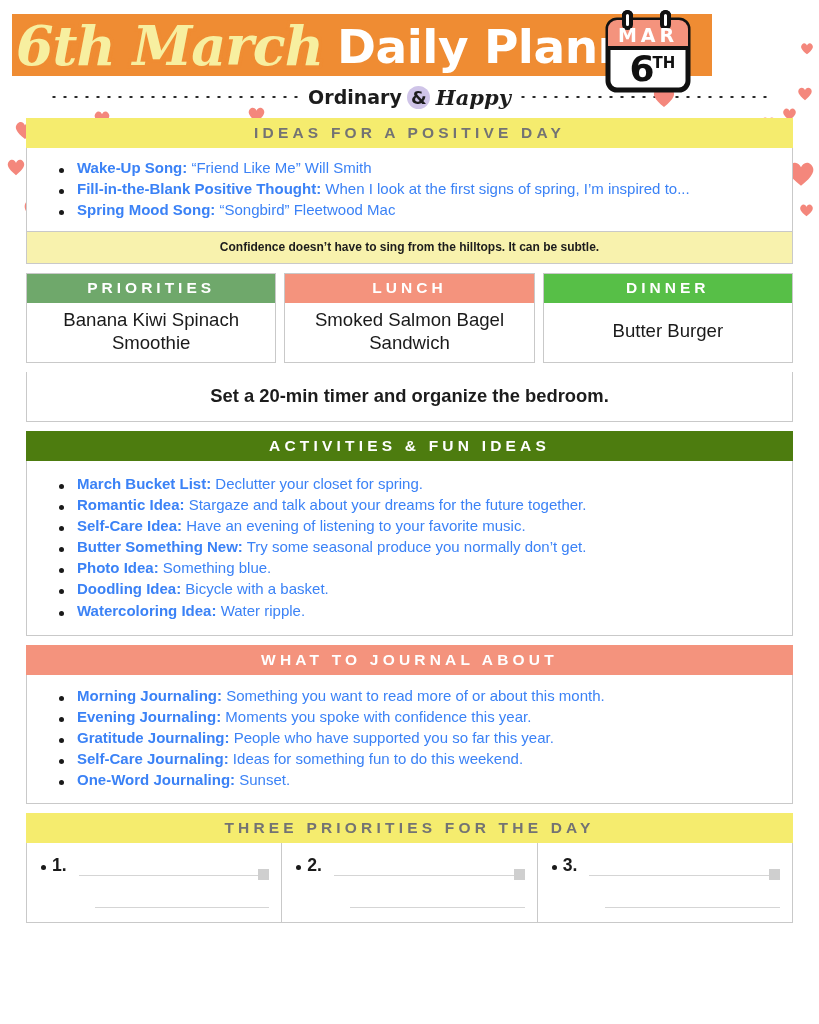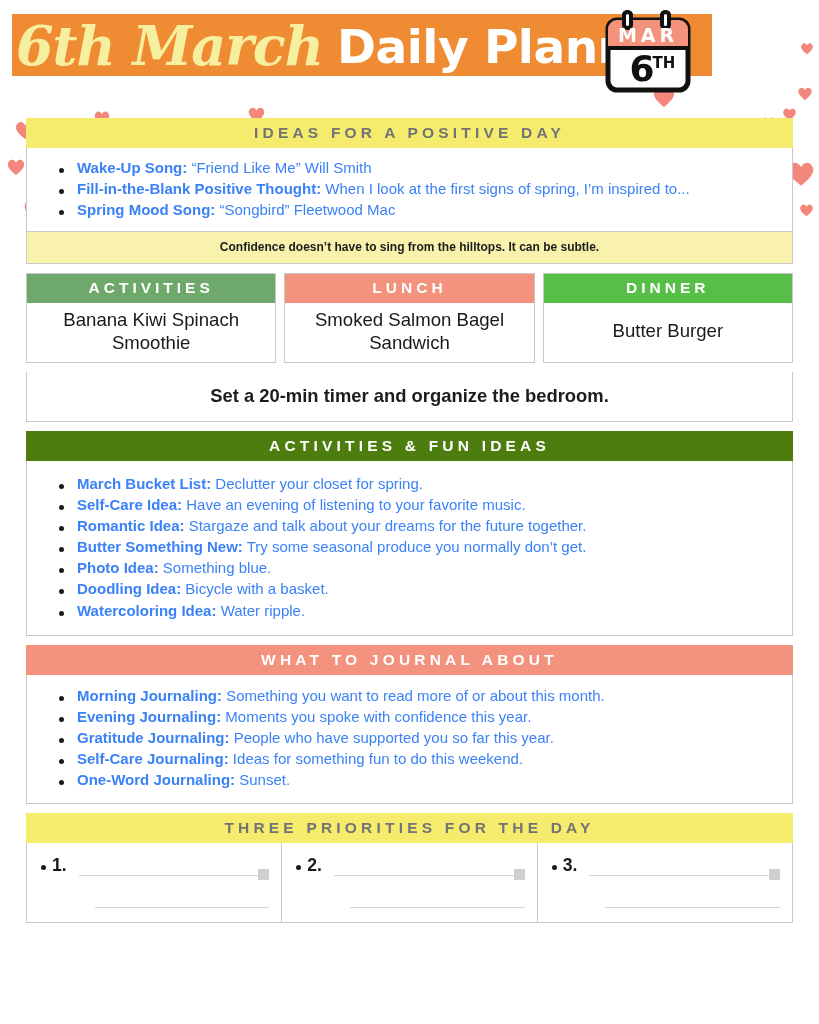--- a/index.html
+++ b/index.html
@@ -322,20 +322,31 @@
     <rect x="6" y="10" width="80" height="70" rx="9" fill="#ffffff" stroke="#111" stroke-width="5"></rect>
     <path d="M6 19 a9 9 0 0 1 9-9 h62 a9 9 0 0 1 9 9 v19 h-80 z" fill="#f4937d"></path>
     <rect x="6" y="36" width="80" height="4" fill="#111"></rect>
     <rect x="22" y="2" width="7" height="16" rx="3.5" fill="#ffffff" stroke="#111" stroke-width="4"></rect>
     <rect x="60" y="2" width="7" height="16" rx="3.5" fill="#ffffff" stroke="#111" stroke-width="4"></rect>
     <text x="46" y="32" text-anchor="middle" font-family="DejaVu Sans, sans-serif" font-size="19" font-weight="bold" fill="#ffffff" letter-spacing="4">MAR</text>
     <text x="40" y="71" text-anchor="middle" font-family="DejaVu Sans, sans-serif" font-size="36" font-weight="bold" fill="#111">6</text>
     <text x="62" y="58" text-anchor="middle" font-family="DejaVu Sans, sans-serif" font-size="15" font-weight="bold" fill="#111">TH</text>
   </svg>
 
+  <div class="tagline-row">
+    <div class="dots left"></div>
+    <div class="tagline">
+      <span class="tag-ordinary">Ordinary</span>
+      <span class="tag-amp">
+          <span>&amp;</span>
+        </span>
+      <span class="tag-happy">Happy</span>
+    </div>
+    <div class="dots right"></div>
+  </div>
 </div>
 
 <svg class="heart" style="left:14px; top:120px; width:22px; height:20px;" viewBox="0 0 24 22">
     <path d="M12 21 C2 13 0 8 3.5 4 C7 0.3 11 3 12 6 C13 3 17 0.3 20.5 4 C24 8 22 13 12 21Z" fill="#f4877c"></path>
   </svg>
 <svg class="heart" style="left:56px; top:140px; width:34px; height:31px;" viewBox="0 0 24 22">
     <path d="M12 21 C2 13 0 8 3.5 4 C7 0.3 11 3 12 6 C13 3 17 0.3 20.5 4 C24 8 22 13 12 21Z" fill="#f4877c"></path>
   </svg>
 <svg class="heart" style="left:6px; top:158px; width:20px; height:18px;" viewBox="0 0 24 22">
     <path d="M12 21 C2 13 0 8 3.5 4 C7 0.3 11 3 12 6 C13 3 17 0.3 20.5 4 C24 8 22 13 12 21Z" fill="#f4877c"></path>
@@ -380,21 +391,21 @@
         <li><span class="lbl">Wake-Up Song:</span><span> “Friend Like Me” Will Smith</span></li>
         <li><span class="lbl">Fill-in-the-Blank Positive Thought:</span><span> When I look at the first signs of spring, I’m inspired to...</span></li>
         <li><span class="lbl">Spring Mood Song:</span><span> “Songbird” Fleetwood Mac</span></li>
       </ul>
     </div>
     <div class="quote-bar">Confidence doesn’t have to sing from the hilltops. It can be subtle.</div>
   </div>
 
   <div class="meals">
     <div class="meal">
-      <div class="meal-head bg-sage">ACTIVITIES</div>
+      <div class="meal-head bg-sage">PRIORITIES</div>
       <div class="meal-body">Banana Kiwi Spinach Smoothie</div>
     </div>
     <div class="meal">
       <div class="meal-head bg-salmon">LUNCH</div>
       <div class="meal-body">Smoked Salmon Bagel Sandwich</div>
     </div>
     <div class="meal">
       <div class="meal-head bg-green">DINNER</div>
       <div class="meal-body">Butter Burger</div>
     </div>
@@ -404,22 +415,22 @@
     <div class="sec-body" style="padding:0;">
       <div class="one-line">Set a 20-min timer and organize the bedroom.</div>
     </div>
   </div>
 
   <div class="sec">
     <div class="sec-head head-gold">ACTIVITIES &amp; FUN IDEAS</div>
     <div class="sec-body" style="padding:13px 0 13px;">
       <ul class="bullets">
         <li><span class="lbl">March Bucket List:</span><span> Declutter your closet for spring.</span></li>
+        <li><span class="lbl">Romantic Idea:</span><span> Stargaze and talk about your dreams for the future together.</span></li>
         <li><span class="lbl">Self-Care Idea:</span><span> Have an evening of listening to your favorite music.</span></li>
-        <li><span class="lbl">Romantic Idea:</span><span> Stargaze and talk about your dreams for the future together.</span></li>
         <li><span class="lbl">Butter Something New:</span><span> Try some seasonal produce you normally don’t get.</span></li>
         <li><span class="lbl">Photo Idea:</span><span> Something blue.</span></li>
         <li><span class="lbl">Doodling Idea:</span><span> Bicycle with a basket.</span></li>
         <li><span class="lbl">Watercoloring Idea:</span><span> Water ripple.</span></li>
       </ul>
     </div>
   </div>
 
   <div class="sec">
     <div class="sec-head head-salmon">WHAT TO JOURNAL ABOUT</div>

